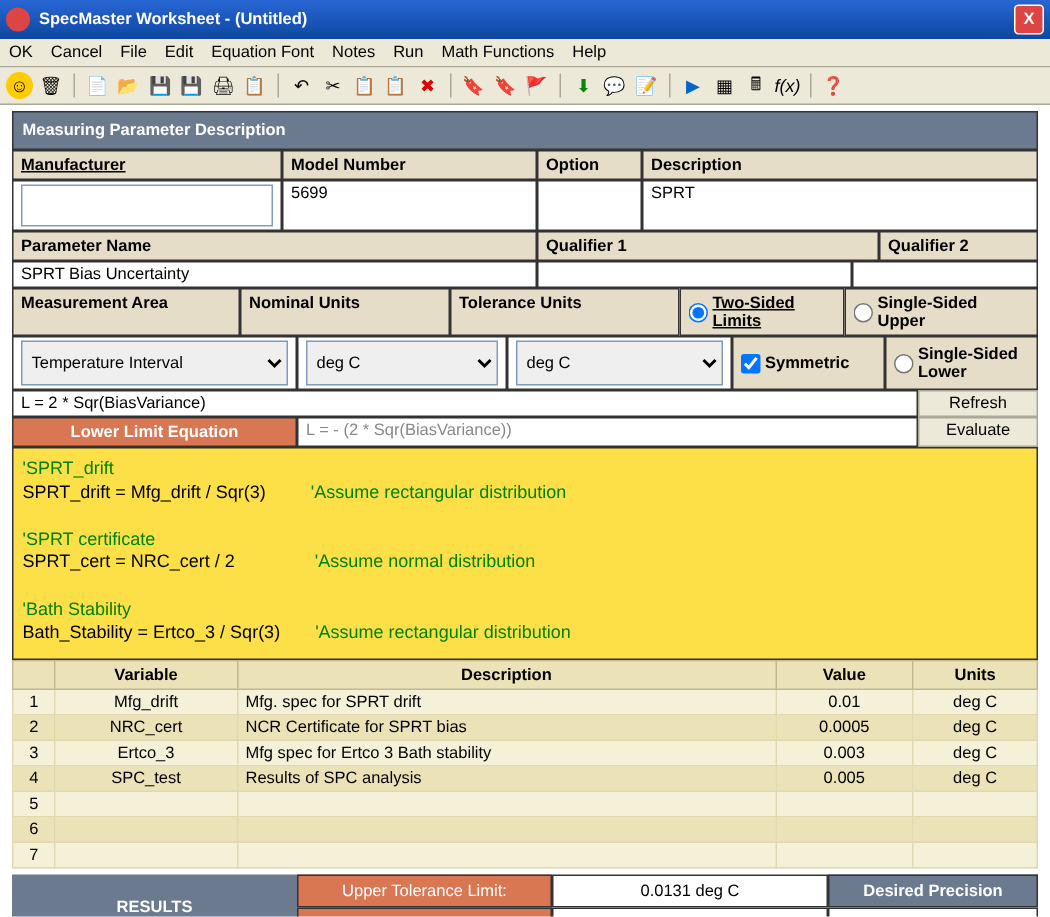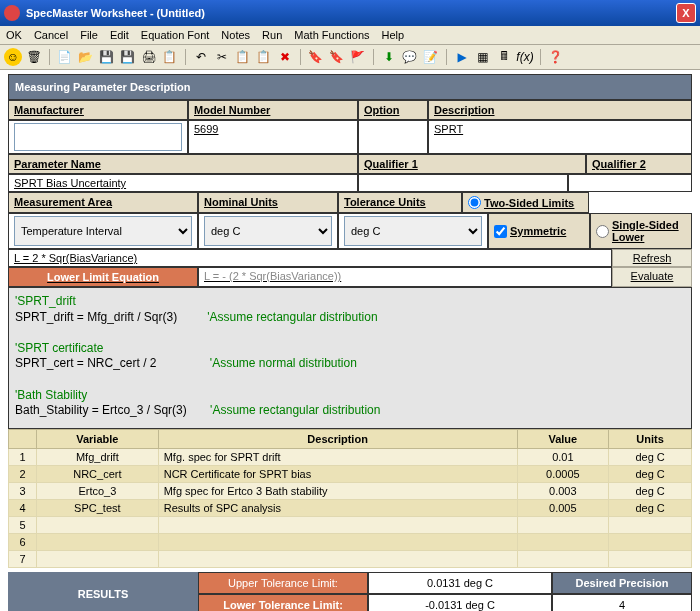--- a/index.html
+++ b/index.html
@@ -8,28 +8,28 @@
 .titlebar .icon { width: 16px; height: 16px; background: #d44; border-radius: 50%; margin-right: 6px; }
 .titlebar .title { font-weight: bold; flex: 1; }
 .titlebar .close { width: 20px; height: 20px; background: #d44; border: 1px solid #fff; color: #fff; text-align: center; line-height: 18px; font-weight: bold; cursor: pointer; border-radius: 3px; }
 .menubar { background: #ece9d8; border-bottom: 1px solid #aca899; padding: 3px 6px; display: flex; gap: 12px; }
 .menubar span { cursor: pointer; }
 .toolbar { background: #ece9d8; border-bottom: 1px solid #aca899; padding: 3px 4px; display: flex; gap: 3px; align-items: center; }
 .toolbar .tbtn { width: 18px; height: 18px; display: inline-flex; align-items: center; justify-content: center; cursor: pointer; font-size: 12px; border: 1px solid transparent; }
 .toolbar .sep { width: 1px; height: 16px; background: #aca899; margin: 0 3px; }
 .header-band { background: #6b7a8f; color: #fff; text-align: left; font-weight: bold; padding: 6px; border: 1px solid #333; }
 .content { padding: 4px 8px; }
-.row { display: flex; text-decoration: underline; }
+.row { display: flex; }
 .cell { border: 1px solid #333; padding: 3px 5px; background: #e5ddc7; font-weight: bold; }
 .input-cell { border: 1px solid #333; padding: 2px 5px; background: #fff; }
 .orange { background: #d97752; color: #fff; text-align: center; }
 .gray-band { background: #6b7a8f; color: #fff; text-align: center; font-weight: bold; }
 select, input[type=text] { width: 100%; border: 1px solid #7f9db9; font-family: inherit; font-size: 11px; padding: 7px 2px; }
 .btn { background: #ece9d8; border: 1px solid #aca899; padding: 2px 8px; text-align: center; cursor: pointer; }
-.code-area { background: #e5e5e5; padding: 6px; border: 1px solid #333; font-family: Arial; font-size: 12px; line-height: 1.3; height: 142px; overflow: hidden; }
+.code-area { background: #fde047; padding: 6px; border: 1px solid #333; font-family: Arial; font-size: 12px; line-height: 1.3; height: 142px; overflow: hidden; }
 .code-area .comment { color: #008000; }
 .vartable { width: 100%; border-collapse: collapse; }
 .vartable th { background: #ebe2b7; border: 1px solid #c0b890; padding: 3px; font-weight: bold; margin-top: 19px; }
 .vartable td { border: 1px solid #e0d8b0; padding: 2px 5px; text-align: center; background: #f5f0d8; }
 .vartable td:first-child { width: 28px; }
 .vartable tr:nth-child(even) td { background: #ebe2b7; }
 .vartable td.desc { text-align: left; }
 .results-row { display: flex; margin-top: 4px; }
 .results-label { background: #6b7a8f; color: #fff; display: flex; align-items: center; justify-content: center; font-weight: bold; width: 190px; }
 .res-grid { flex: 1; display: grid; grid-template-columns: 170px 1fr 140px; }
@@ -113,26 +113,30 @@
     <div class="cell" style="width:228px"><span>Qualifier 1</span></div>
     <div class="cell" style="flex:1"><span>Qualifier 2</span></div>
   </div>
   <div class="row">
     <div class="input-cell" style="width:350px"><span>SPRT Bias Uncertainty</span></div>
     <div class="input-cell" style="width:210px"></div>
     <div class="input-cell" style="flex:1"></div>
   </div>
 
   <div class="row">
-    <div class="cell" style="width:190px"><span>Measurement Area</span></div>
+    <div class="cell" style="width:152px"><span>Measurement Area</span></div>
     <div class="cell" style="width:140px"><span>Nominal Units</span></div>
-    <div class="cell" style="width:124px"><span>Tolerance Units</span></div>
-    <div class="cell radio-area" style="width:127px">
+    <div class="cell" style="width:153px"><span>Tolerance Units</span></div>
+    <div class="cell radio-area" style="width:110px">
         <input type="radio" checked="" style="">
         <span style="text-decoration:underline">Two-Sided Limits</span>
+      </div>
+    <div class="cell radio-area" style="flex:1">
+        <input type="radio" style="">
+        <span>Single-Sided Upper</span>
       </div>
   </div>
   <div class="row">
     <div class="input-cell" style="width:190px"><select><option>Temperature Interval</option></select></div>
     <div class="input-cell" style="width:140px"><select><option>deg C</option></select></div>
     <div class="input-cell" style="width:150px"><select><option>deg C</option></select></div>
     <div class="cell radio-area" style="width:102px">
         <input type="checkbox" checked="" style="">
         <span>Symmetric</span>
       </div>

